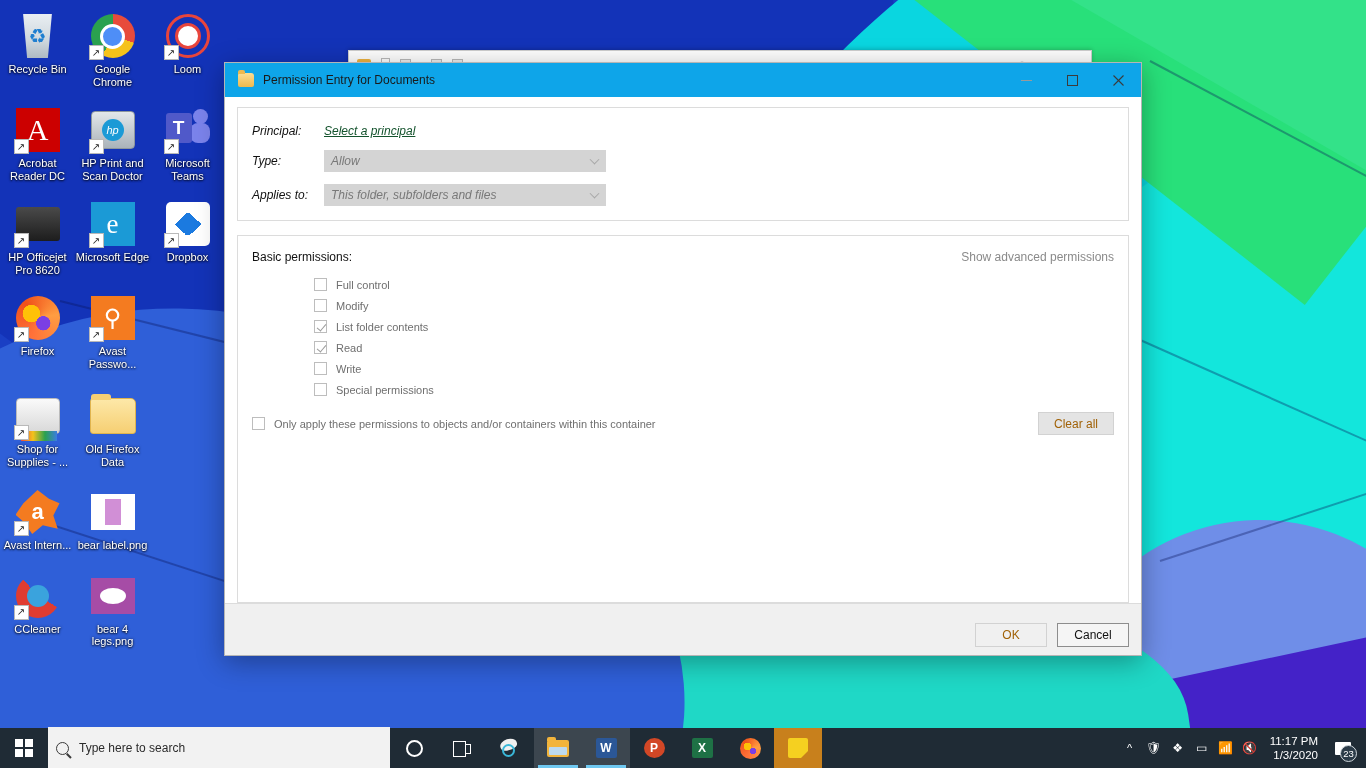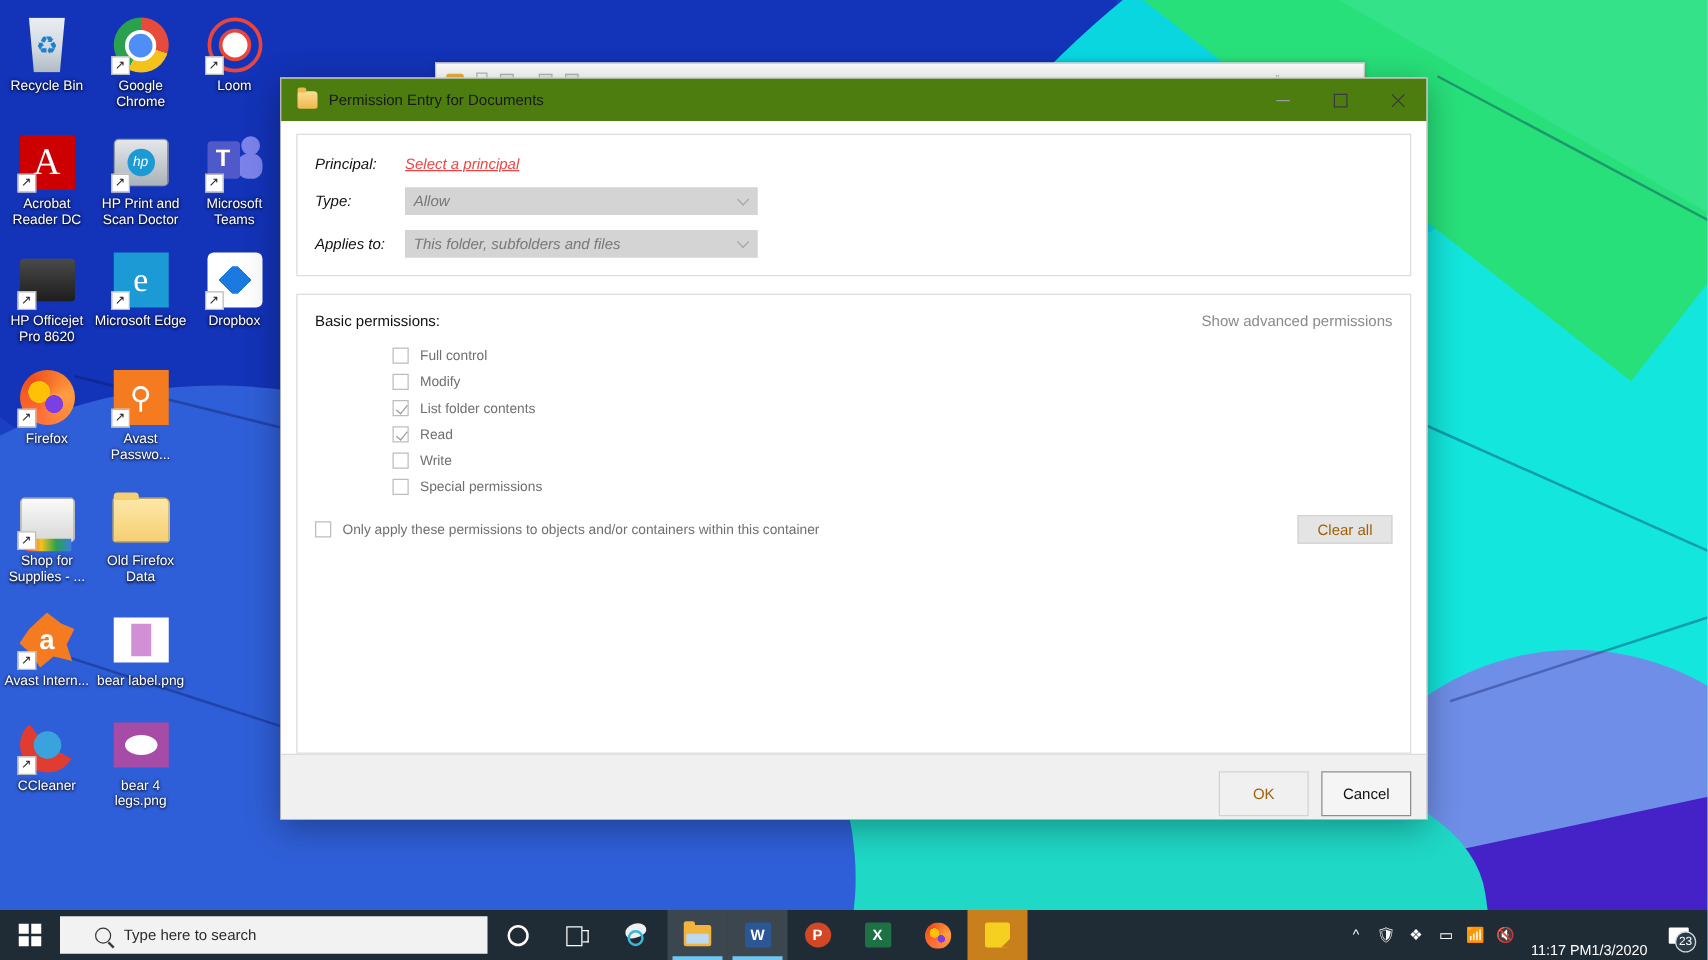--- a/index.html
+++ b/index.html
@@ -220,21 +220,21 @@
     position: absolute; left: 224px; top: 62px;
     width: 918px; height: 594px;
     background: #ffffff;
     border: 1px solid #b5b5b5;
     box-shadow: 0 6px 26px rgba(0,0,0,.33);
     display: flex; flex-direction: column;
   }
   #titlebar {
     height: 34px; flex: 0 0 34px;
     display: flex; align-items: center;
-    background: #4d7c0f;
+    background: #0ea5e9;
   }
   #titlebar .tb-icon {
     width: 16px; height: 14px; margin: 0 9px 0 13px;
     background: linear-gradient(180deg,#fbdd92,#edb94e);
     border-radius: 2px 3px 2px 2px; position: relative;
   }
   #titlebar .tb-icon:before{
     content:""; position:absolute; left:0; top:-3px; width:7px; height:4px;
     background:#edb94e; border-radius:2px 2px 0 0;
   }
@@ -264,21 +264,21 @@
     display: flex; align-items: center;
     margin-bottom: 12px;
     font-style: italic;
   }
   .field-row:last-child { margin-bottom: 0; }
   .field-label {
     width: 72px; flex: 0 0 72px;
     font-size: 12px; color: #111;
   }
   .link {
-    font-size: 12px; color: #ef4444;
+    font-size: 12px; color: #14532d;
     text-decoration: underline; cursor: pointer;
   }
   .combo {
     width: 282px; height: 22px;
     background: #d4d4d4;
     border: 1px solid #d4d4d4;
     display: flex; align-items: center;
     padding-left: 6px;
     font-size: 12px; color: #787878;
     position: relative;
@@ -344,21 +344,21 @@
     cursor: default;
   }
 
   #dlg-footer {
     flex: 0 0 52px; height: 52px;
     background: #f0f0f0;
     border-top: 1px solid #dcdcdc;
     display: flex; align-items: center; justify-content: flex-end;
     padding-right: 12px; gap: 10px;
   }
-  #dlg-footer .btn { min-width: 72px; height: 36px; margin-top: 11px; }
+  #dlg-footer .btn { min-width: 72px; height: 24px; margin-top: 11px; }
   #dlg-footer .btn.ok { background: #f0f0f0; }
   #dlg-footer .btn.cancel { background: #f5f5f5; border-color: #8d8d8d; }
 
   
   #taskbar {
     position: absolute; left: 0; bottom: 0;
     width: 1366px; height: 40px;
     background: #1f2b35;
     display: flex; align-items: center;
   }
@@ -366,24 +366,24 @@
     width: 48px; height: 40px;
     display: flex; align-items: center; justify-content: center;
   }
   .winlogo {
     width: 18px; height: 18px;
     display: grid; grid-template-columns: 1fr 1fr; grid-template-rows: 1fr 1fr;
     gap: 2px;
   }
   .winlogo i { background: #fff; display: block; }
   #search-box {
-    width: 342px; height: 30px;
+    width: 342px; height: 42px;
     background: #f2f2f2;
     display: flex; align-items: center;
-    padding-left: 28px; gap: 10px;
+    padding-left: 8px; gap: 10px;
   }
   #search-box .sicon {
     width: 13px; height: 13px; border: 1.6px solid #3a3a3a;
     border-radius: 50%; position: relative;
   }
   #search-box .sicon:after {
     content: ""; position: absolute; right: -4px; bottom: -3px;
     width: 6px; height: 1.6px; background: #3a3a3a;
     transform: rotate(45deg);
   }
@@ -433,21 +433,21 @@
     margin-left: auto; display: flex; align-items: center;
     height: 40px; padding-right: 8px; gap: 0;
   }
   .tray-ico {
     width: 24px; height: 40px;
     display: flex; align-items: center; justify-content: center;
     color: #fff; font-size: 12px;
   }
   .tray-chev { font-size: 11px; }
   #clock {
-    display: flex; flex-direction: row; align-items: flex-end;
+    display: flex; flex-direction: column; align-items: flex-end;
     justify-content: center;
     height: 40px; padding: 0 10px 0 8px;
     color: #fff; font-size: 11.5px; line-height: 14px;
   }
   #notif {
     width: 30px; height: 40px;
     display: flex; align-items: center; justify-content: center;
     position: relative;
   }
   .notif-box {

